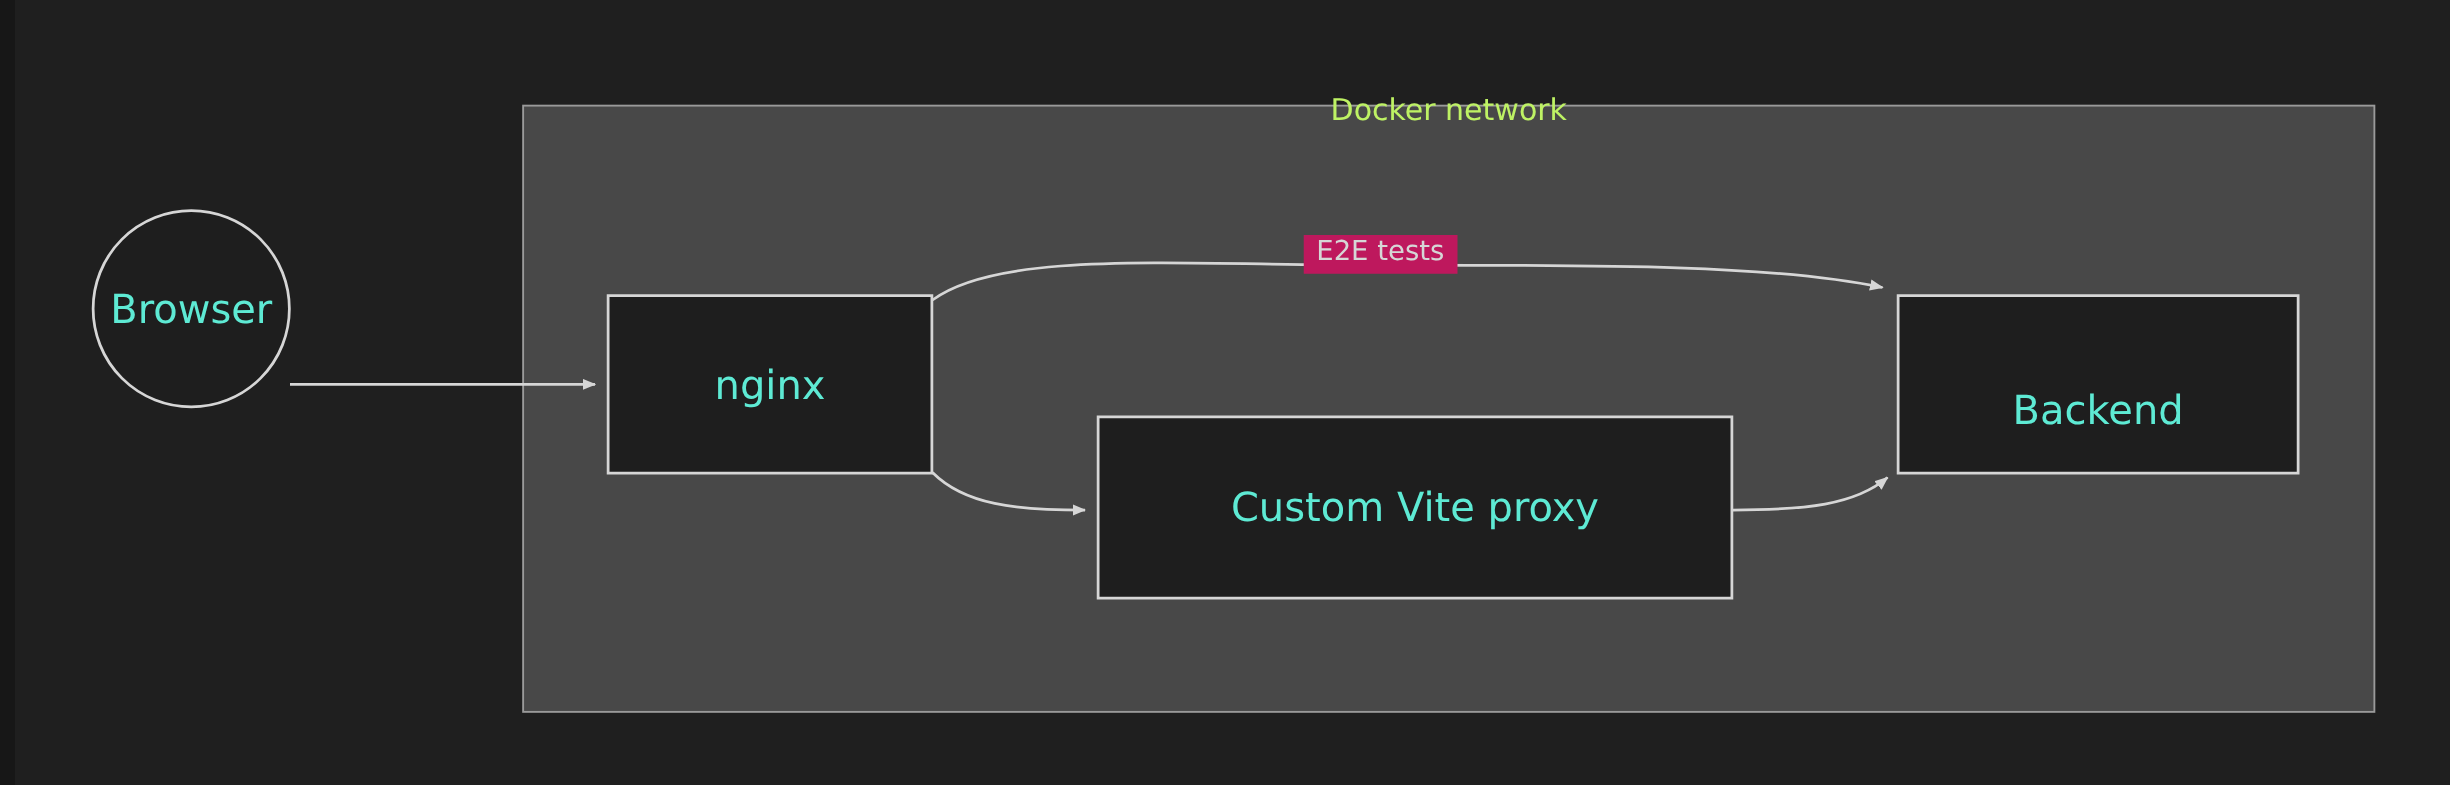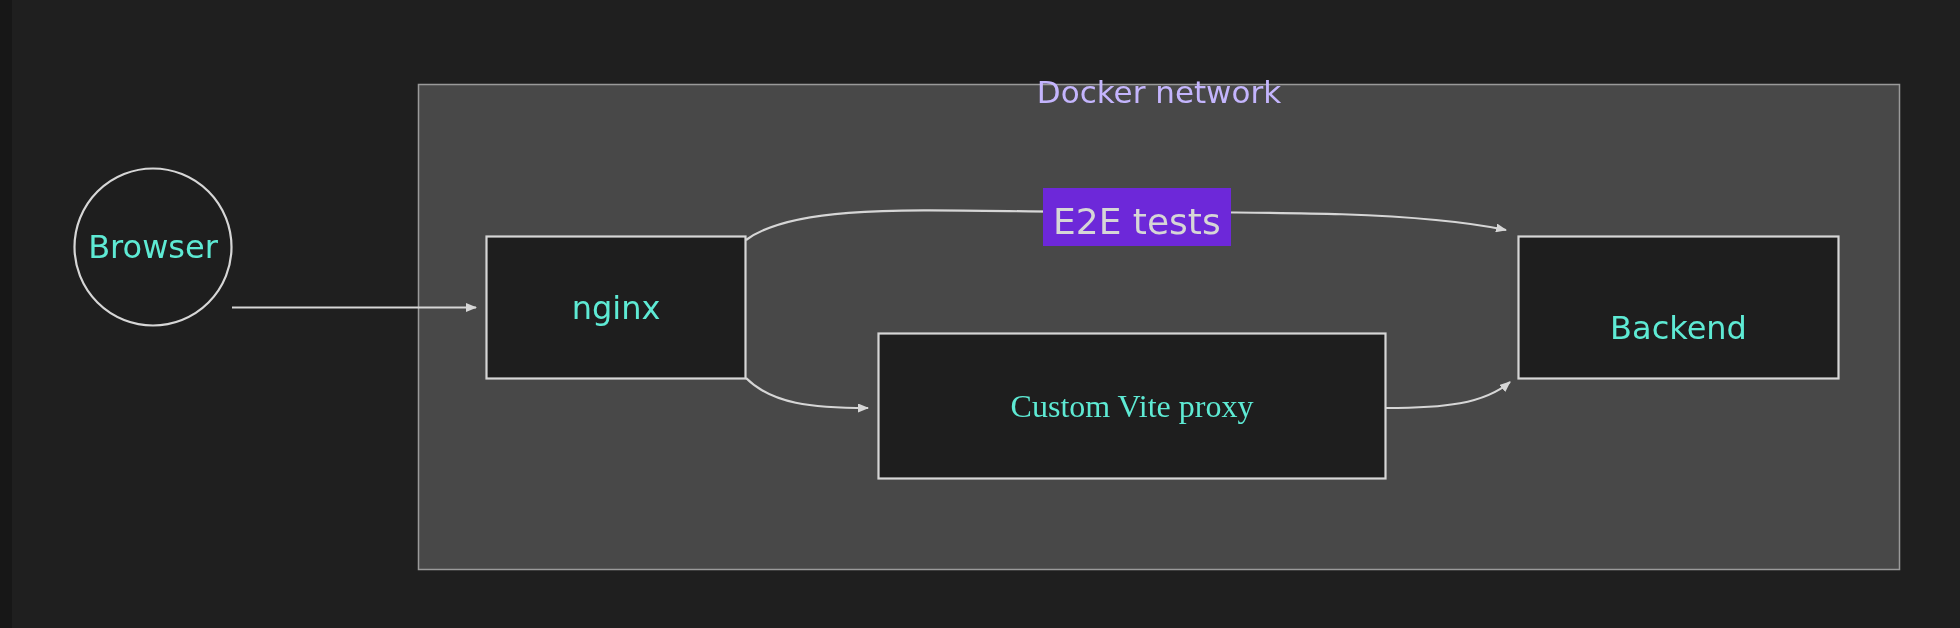--- a/index.html
+++ b/index.html
@@ -39,49 +39,49 @@
   .node-label,
   .panel-title,
   .edge-label {
     position: absolute;
     color: #5eead4;
     white-space: nowrap;
     pointer-events: none;
     -webkit-font-smoothing: antialiased;
   }
   .panel-title {
-    font-size: 31px;
-    color: #c4b5fd;
+    font-size: 24px;
+    color: #bef264;
     left: 0;
     width: 1960px;
     text-align: center;
     top: 74px;
   }
   
   #docker-network-title {
     left: 418px;
     width: 1482px;
   }
   .node-label {
     font-size: 32px;
     text-align: center;
     display: flex;
     align-items: center;
     justify-content: center;
   }
   #browser-label   { left: 76px;   top: 180px; width: 154px; height: 134px; }
   #nginx-label     { left: 486px;  top: 236px; width: 260px; height: 143px; }
-  #vite-label      { left: 878px;  top: 333px; width: 508px; height: 146px; font-family: Liberation Serif, serif; }
+  #vite-label      { left: 878px;  top: 333px; width: 508px; height: 146px; }
   #backend-label   { left: 1518px; top: 236px; width: 321px; height: 184px; }
 
   .edge-label {
-    font-size: 36px;
+    font-size: 22px;
     color: #d6d6d6;
-    background: #6d28d9;
-    padding: 16px 10px 6px 10px;
+    background: #be185d;
+    padding: 3px 10px 6px 10px;
     line-height: 1;
   }
   #e2e-tests-label { left: 1043px; top: 188px; }
 </style>
 </head>
 <body>
 
 <div id="stage">
 
   <div id="left-gutter"></div>

